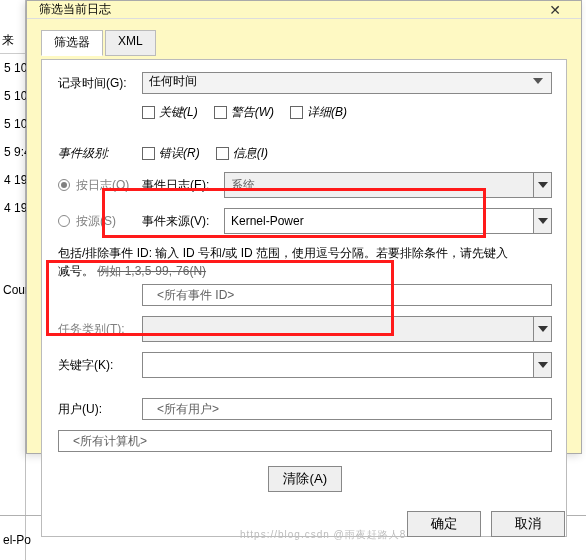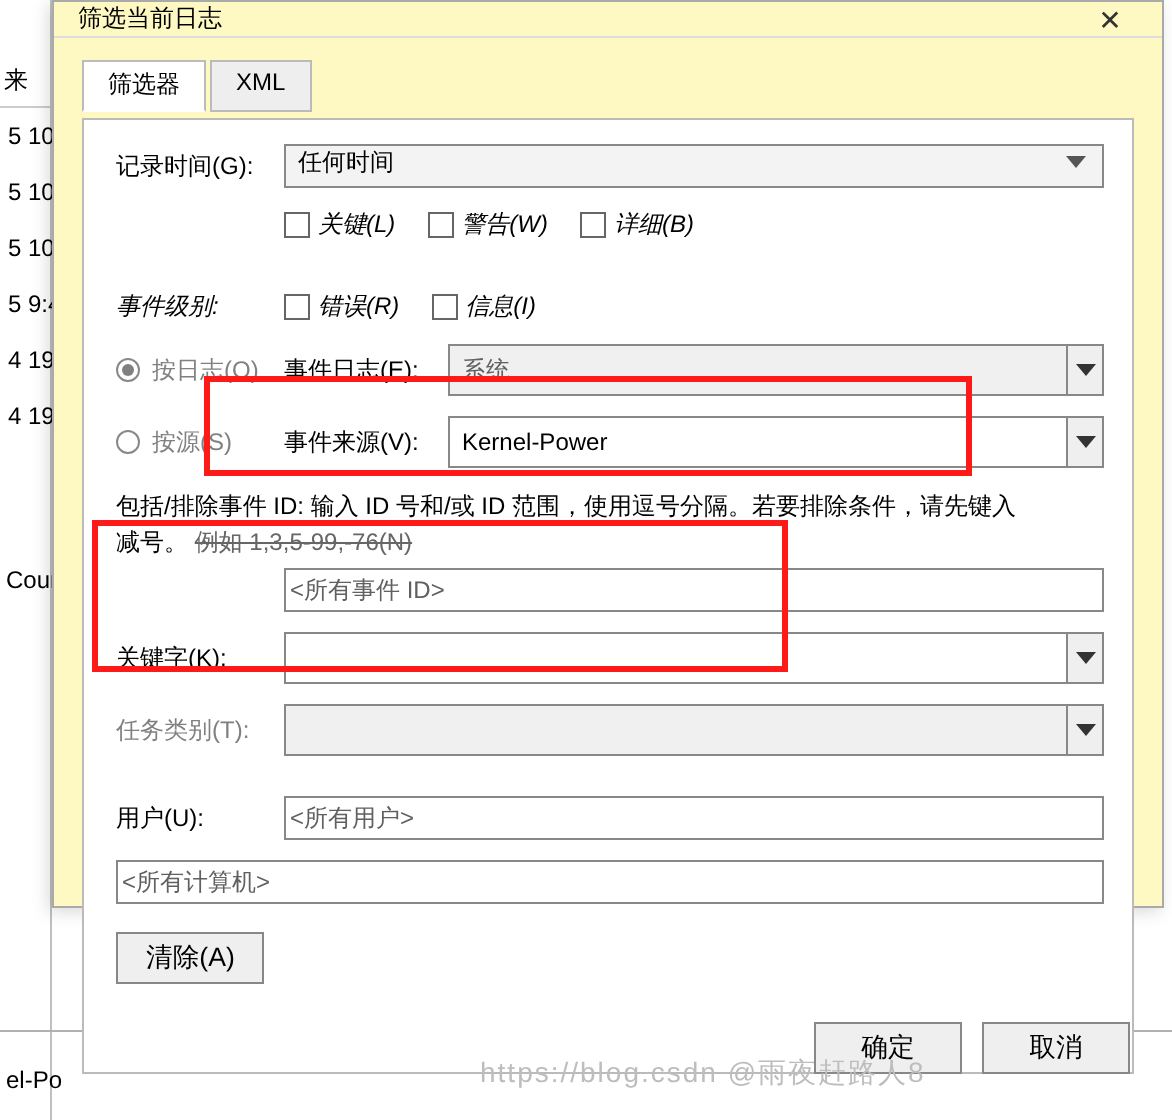--- a/index.html
+++ b/index.html
@@ -25,47 +25,47 @@
 
   .row { display:flex; align-items:center; margin-bottom:10px; min-height:22px; }
   .row .lab { width:84px; color:#000; }
   .row .lab.dis { color:#808080; }
   .combo { flex:1; height:22px; border:1px solid #888; background:#f3f3f3; display:flex; align-items:flex-start; padding:0 4px; position:relative; }
   .combo input { border:none; background:transparent; flex:1; outline:none; font:inherit; }
   .combo .arrow { width:18px; text-align:center; color:#555; }
   .dropdown { flex:1; height:22px; border:1px solid #888; background:#fff; display:flex; align-items:center; padding:12px 4px; position:relative; }
   .dropdown input { border:none; background:transparent; flex:1; outline:none; font:inherit; }
   .dropdown .arrowbtn { position:absolute; right:0; top:0; bottom:0; width:18px; border-left:1px solid #888; background:#efefef; display:flex; align-items:center; justify-content:center; }
-  .field { flex:1; height:22px; border:1px solid #888; background:#fff; display:flex; align-items:center; padding:0 0; }
+  .field { flex:1; height:22px; border:1px solid #888; background:#fff; display:flex; align-items:center; padding:0 12px; }
   .field input { border:none; background:transparent; flex:1; outline:none; font:inherit; color:#606060; }
 
   .checks { display:flex; gap:16px; flex-wrap:wrap; }
   .chk { display:flex; align-items:center; gap:4px; }
   .chk .box { width:13px; height:13px; border:1px solid #666; background:#fff; }
   .chk .lbl { }
 
   .radio { display:flex; align-items:center; gap:6px; color:#808080; }
   .radio .circ { width:12px; height:12px; border:1px solid #888; border-radius:50%; display:flex; align-items:center; justify-content:center; }
   .radio .circ .dot { width:6px; height:6px; border-radius:50%; background:#808080; }
 
   .instr { margin:10px 0 4px 0; line-height:1.5; color:#000; }
   .strike { color:#666; }
   .strike s { color:#666; }
 
   .btn { border:1px solid #888; background:#efefef; padding:3px 14px; }
-  .clear-row { display:flex; justify-content:flex-start; margin-top:14px; }
+  .clear-row { display:flex; justify-content:center; margin-top:14px; }
 
   .dlg-buttons { position:absolute; right:16px; bottom:8px; display:flex; gap:10px; }
   .dlg-buttons .btn { min-width:74px; text-align:center; }
 
   .hl1 { position:absolute; border:3px solid #ff1a1a; pointer-events:none; }
   .hl-src { left:102px; top:188px; width:384px; height:50px; }
   .hl-id  { left:46px;  top:260px; width:348px; height:76px; }
 
-  .watermark { position:absolute; left:240px; top:528px; color:#bdbdbd; font-size:14px; letter-spacing:1px; pointer-events:none; white-space:nowrap; }
+  .watermark { position:absolute; left:240px; top:528px; color:#bdbdbd; font-size:10px; letter-spacing:1px; pointer-events:none; white-space:nowrap; }
   svg.tri { width:10px; height:6px; }
 </style>
 </head>
 <body>
 
 <div class="bg-stub"></div>
 <div class="bg-col-left">
   <span class="hdr">来</span>
   <span>5 10</span>
   <span>5 10</span>
@@ -175,35 +175,35 @@
       </div>
 
       <div class="row">
         <div class="lab" style="width:84px;"></div>
         <div class="field">
           <input value="&lt;所有事件 ID&gt;" style="">
         </div>
       </div>
 
       <div class="row">
+        <div class="lab dis">任务类别(T):</div>
+        <div class="dropdown" style="background:#f0f0f0;">
+          <input style="background: rgb(240, 240, 240);">
+          <div class="arrowbtn">
+              <svg class="tri" viewBox="0 0 10 6">
+                <path d="M0 0 L10 0 L5 6 Z" fill="#333"></path>
+              </svg>
+            </div>
+        </div>
+      </div>
+
+      <div class="row">
         <div class="lab">关键字(K):</div>
         <div class="dropdown">
           <input style="">
-          <div class="arrowbtn">
-              <svg class="tri" viewBox="0 0 10 6">
-                <path d="M0 0 L10 0 L5 6 Z" fill="#333"></path>
-              </svg>
-            </div>
-        </div>
-      </div>
-
-      <div class="row">
-        <div class="lab dis">任务类别(T):</div>
-        <div class="dropdown" style="background:#f0f0f0;">
-          <input style="background: rgb(240, 240, 240);">
           <div class="arrowbtn">
               <svg class="tri" viewBox="0 0 10 6">
                 <path d="M0 0 L10 0 L5 6 Z" fill="#333"></path>
               </svg>
             </div>
         </div>
       </div>
 
       <div style="height:10px;"></div>
 

